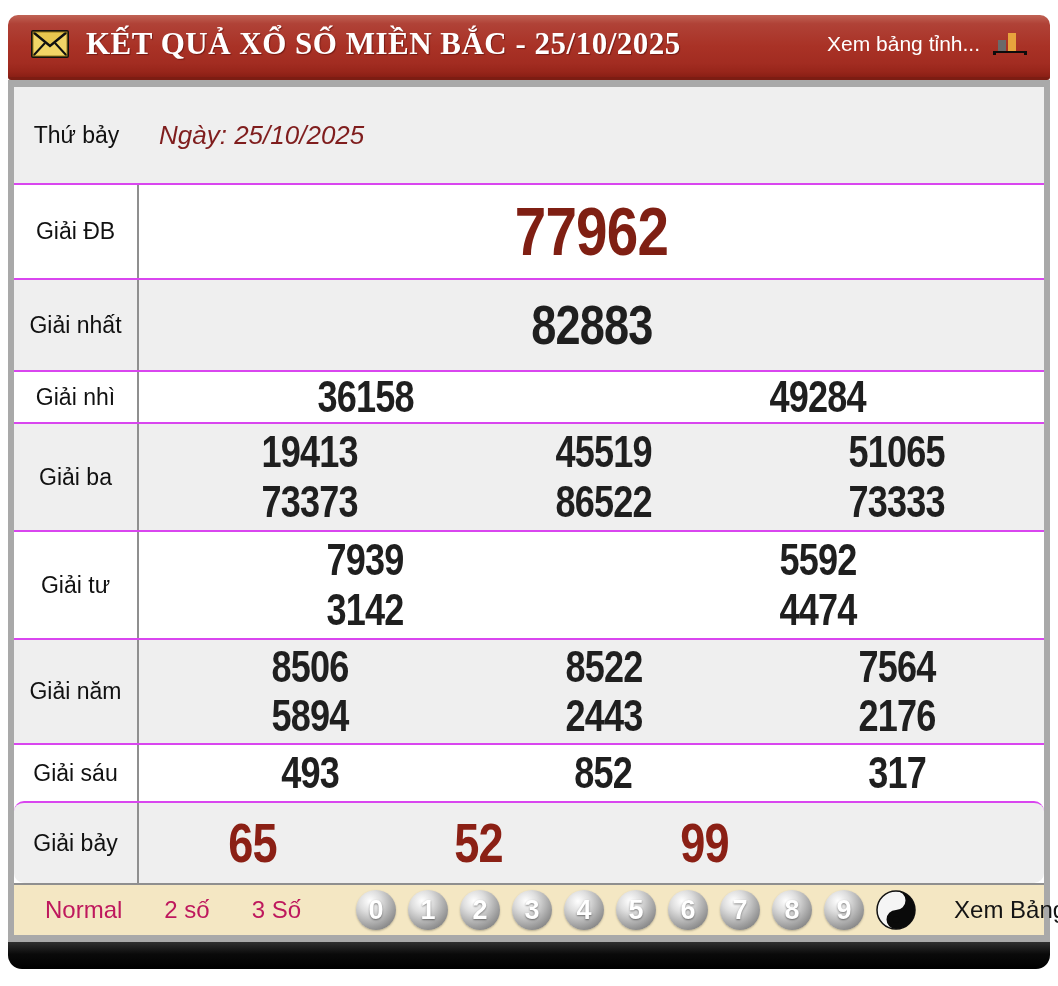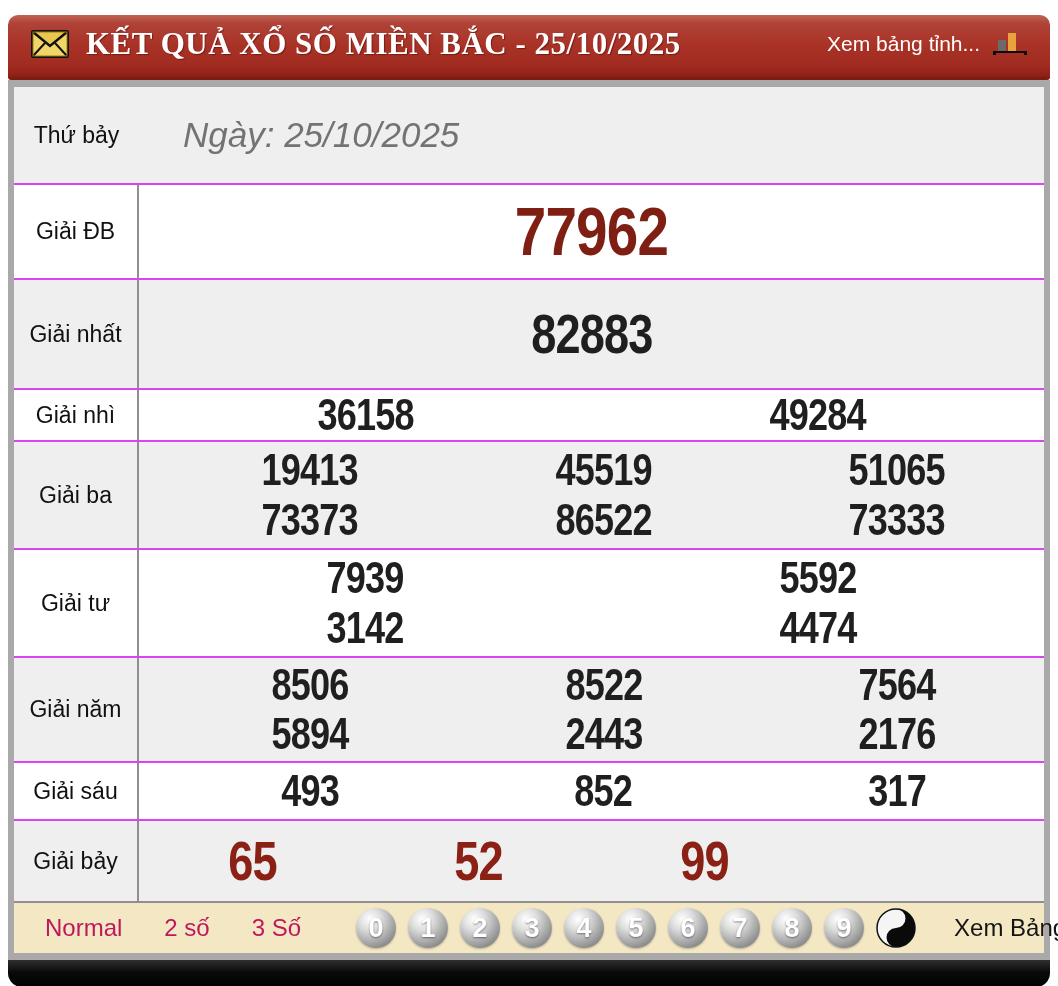--- a/index.html
+++ b/index.html
@@ -51,30 +51,30 @@
   .cell { text-align:center; line-height:1; }
 
   .num { display:inline-block; transform:scaleX(0.82); font-weight:bold; color:#1f1f1f; letter-spacing:-1px; }
   .sz-std  { font-size:44px; }
   .sz-db   { font-size:69px; color:#7f1f13; }
   .sz-first{ font-size:55px; }
   .sz-seven{ font-size:55px; color:#8b2015; }
 
   .row-info    { height:96px; }
   .row-db      { height:95px; }
-  .row-nhat    { height:110px; }
+  .row-nhat    { height:92px; }
   .row-nhi     { height:52px; }
   .row-ba      { height:108px; }
   .row-tu      { height:108px; }
   .row-nam     { height:105px; }
   .row-sau     { height:58px; }
-  .row-bay     { height:82px; }
+  .row-bay     { height:82px;border-radius:10px; }
 
   .info-content { justify-content:center; gap:8px; }
-  .date-line { font-style:italic; font-size:35px; color:#737373; margin-left:44px; }
+  .date-line { font-style:italic; font-size:26px; color:#7f1d1d; margin-left:20px; }
   .symbol-line { text-align:center; font-size:23px; color:#141414; white-space:nowrap; }
   .symbol-codes { font-weight:bold; font-size:24px; margin-left:12px; letter-spacing:0.2px; }
 
   
   .toolbar {
     height:52px; background:#f4e7c3; border-top:2px solid #8f8f8f;
     display:flex; align-items:center; padding:0 10px;
   }
   .mode { font-size:24px; color:#be185d; padding:0 21px; cursor:pointer; white-space:nowrap; }
   .tb-divider { width:2px; height:38px; background:#8a8a8a; }

